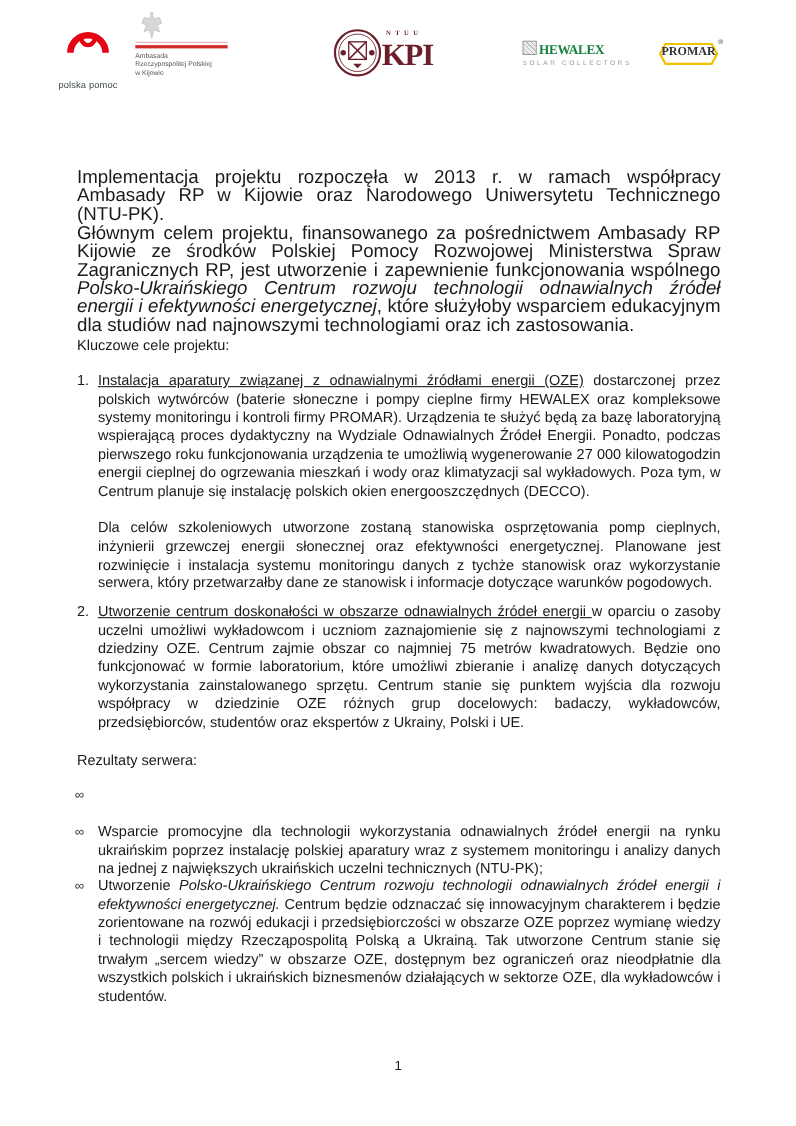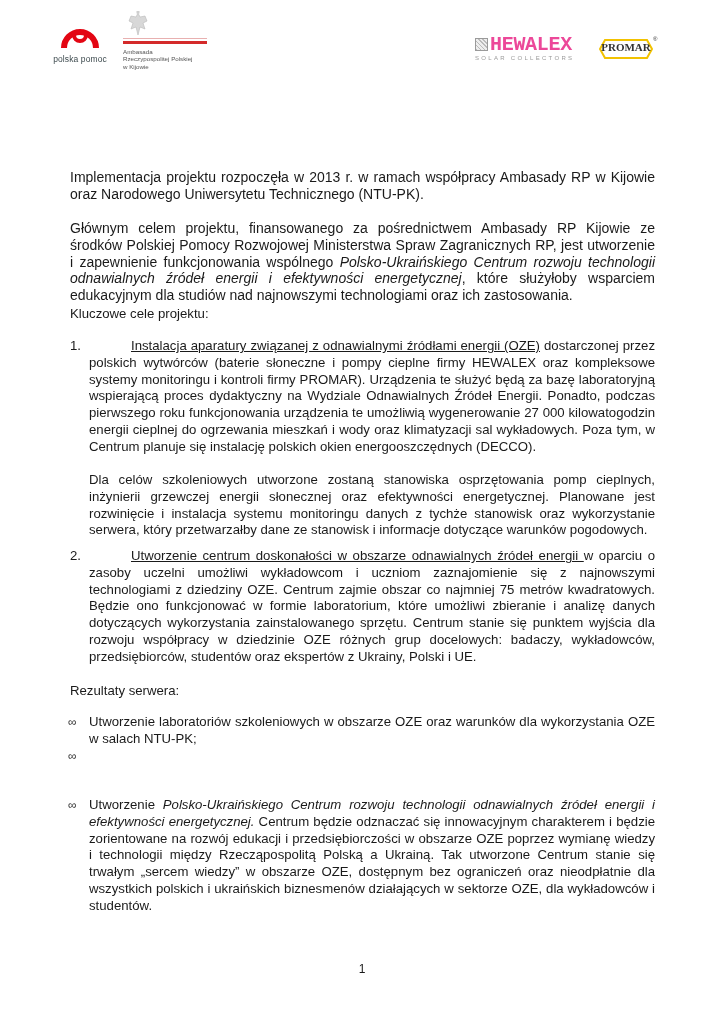--- a/index.html
+++ b/index.html
@@ -4,50 +4,50 @@
 <style>
   html, body { margin: 0; padding: 0; background: #ffffff; }
   body { width: 724px; height: 1024px; position: relative; overflow: hidden;
          font-family: "Liberation Sans", sans-serif; color: #1a1a1a; }
   .page { position: absolute; left: 0; top: 0; width: 724px; height: 1024px; }
 
   
   .logo { position: absolute; }
   .pp { left: 52px; top: 18px; width: 56px; height: 52px; text-align: center; }
   .pp svg { display: block; margin: 0 auto; }
-  .pp-text { font-size: 8.5px; color: #3e4b4f; margin-top: 2px; white-space: nowrap; letter-spacing: 0.1px; }
+  .pp-text { font-size: 8.5px; color: #3e4b4f; margin-top: 20px; white-space: nowrap; letter-spacing: 0.1px; }
   .amb { left: 121px; top: 8px; width: 86px; height: 64px; }
   .amb .bar1 { position: absolute; left: 2px; top: 30px; width: 84px; height: 1px; background: #e8b0b0; }
   .amb .bar2 { position: absolute; left: 2px; top: 33px; width: 84px; height: 3px; background: #d42a2a; }
   .amb .eagle { position: absolute; left: 6px; top: 3px; }
   .amb .amb-text { position: absolute; left: 2px; top: 40px; font-size: 6.2px; color: #555; line-height: 7.4px; }
   .kpi { left: 303px; top: 26px; width: 92px; height: 48px; }
   .kpi .kpi-ntuu { position: absolute; left: 48px; top: 2px; font-family: "Liberation Serif", serif; font-size: 6px;
                    letter-spacing: 4px; color: #6b1f2a; font-weight: bold; }
   .kpi .kpi-big { position: absolute; left: 44px; top: 10px; font-family: "Liberation Serif", serif; font-weight: bold;
                   font-size: 28px; color: #6b1f2a; letter-spacing: -1px; line-height: 30px; }
   .hew { left: 475px; top: 37px; width: 180px; height: 30px; }
-  .hew .hew-name { position: absolute; left: 0; top: 0; font-family: Liberation Mono, monospace; font-weight: bold;
-                   font-size: 20px; color: #ec4899; letter-spacing: -0.3px; line-height: 16px; }
+  .hew .hew-name { position: absolute; left: 0; top: 0; font-family: Liberation Serif, serif; font-weight: bold;
+                   font-size: 12px; color: #15803d; letter-spacing: -0.3px; line-height: 16px; }
   .hew .hew-sq { display: inline-block; width: 11px; height: 11px; border: 1px solid #9a9a9a; margin-right: 2px; vertical-align: -1px;
                  background: repeating-linear-gradient(45deg, #bbb 0 1px, #eee 1px 3px); }
   .hew .hew-sub { position: absolute; left: 0; top: 18px; font-size: 6px; letter-spacing: 2.3px; color: #9a9a9a; white-space: nowrap; }
   .promar { position: absolute; left: 124px; top: 2px; width: 54px; height: 20px; }
   .promar-text { position: absolute; left: 0; top: 4px; width: 54px; text-align: center; font-family: Liberation Serif, serif;
                  font-weight: bold; font-size: 11px; color: #333; }
   .promar-reg { position: absolute; left: 178px; top: -1px; font-size: 6px; color: #333; }
 
   
   .title { position: absolute; left: 40px; width: 644px; text-align: center; font-weight: bold; font-size: 13.4px; line-height: 18px; }
-  .p { position: absolute; left: 70px; width: 585px; font-size: 14px; line-height: 16.8px; text-align: justify; margin-top: 16px; }
+  .p { position: absolute; left: 70px; width: 585px; font-size: 17px; line-height: 16.8px; text-align: justify; }
   .h { position: absolute; left: 70px; font-weight: normal; font-size: 13.2px; line-height: 17px; }
   .num { position: absolute; left: 70px; font-size: 13.2px; line-height: 16.8px; }
   .li { position: absolute; left: 89px; width: 566px; font-size: 13.2px; line-height: 16.8px; text-align: justify; }
   .bul { position: absolute; left: 68px; font-size: 12px; line-height: 16.8px; color: #333; }
-  u { text-decoration: underline; text-underline-offset: 1px; margin-left: 42px; }
+  u { text-decoration: underline; text-underline-offset: 1px; }
   i { font-style: italic; }
   .pagenum { position: absolute; left: 0; width: 724px; top: 962px; text-align: center; font-size: 12px; }
 </style>
 </head>
 <body>
 
 <div class="page">
 
   <div class="logo pp">
     <svg width="40" height="34" viewBox="0 0 40 34">
@@ -64,20 +64,33 @@
     </svg>
     <div class="bar1"></div>
     <div class="bar2"></div>
     <div class="amb-text">
       <div>Ambasada</div>
       <div>Rzeczypospolitej Polskiej</div>
       <div>w Kijowie</div>
     </div>
   </div>
 
+  <div class="logo kpi">
+    <svg width="44" height="44" viewBox="0 0 44 44" style="position:absolute;left:0;top:0">
+      <circle cx="22" cy="22" r="20.5" fill="#fff" stroke="#6b1f2a" stroke-width="2"></circle>
+      <circle cx="22" cy="22" r="17" fill="none" stroke="#6b1f2a" stroke-width="0.8"></circle>
+      <rect x="14" y="12" width="16" height="16" fill="none" stroke="#6b1f2a" stroke-width="1.2"></rect>
+      <path d="M14 12 L30 28 M30 12 L14 28" stroke="#6b1f2a" stroke-width="1.4"></path>
+      <circle cx="9" cy="22" r="2.5" fill="#6b1f2a"></circle>
+      <circle cx="35" cy="22" r="2.5" fill="#6b1f2a"></circle>
+      <path d="M18 32 L26 32 L22 36 Z" fill="#6b1f2a"></path>
+    </svg>
+    <div class="kpi-ntuu">NTUU</div>
+    <div class="kpi-big">KPI</div>
+  </div>
 
   <div class="logo hew">
     <div class="hew-name"><span class="hew-sq"></span><span>HEWALEX</span></div>
     <div class="hew-sub">SOLAR COLLECTORS</div>
     <svg class="promar" viewBox="0 0 54 20">
       <path d="M6 1 L48 1 L53 10 L48 19 L6 19 L1 10 Z" fill="#fff" stroke="#f2c200" stroke-width="2"></path>
     </svg>
     <div class="promar-text" style="left:124px">PROMAR</div>
     <div class="promar-reg">®</div>
   </div>
@@ -92,21 +105,21 @@
   <div class="num" style="top:338px">1.</div>
   <div class="li" style="top:338px"><u>Instalacja aparatury związanej z odnawialnymi źródłami energii (OZE)</u><span> dostarczonej przez polskich wytwórców (baterie słoneczne i pompy cieplne firmy HEWALEX oraz kompleksowe systemy monitoringu i kontroli firmy PROMAR). Urządzenia te służyć będą za bazę laboratoryjną wspierającą proces dydaktyczny na Wydziale Odnawialnych Źródeł Energii. Ponadto, podczas pierwszego roku funkcjonowania urządzenia te umożliwią wygenerowanie 27 000 kilowatogodzin energii cieplnej do ogrzewania mieszkań i wody oraz klimatyzacji sal wykładowych. Poza tym, w Centrum planuje się instalację polskich okien energooszczędnych (DECCO).</span></div>
   <div class="li" style="top:472px">Dla celów szkoleniowych utworzone zostaną stanowiska osprzętowania pomp cieplnych, inżynierii grzewczej energii słonecznej oraz efektywności energetycznej. Planowane jest rozwinięcie i instalacja systemu monitoringu danych z tychże stanowisk oraz wykorzystanie serwera, który przetwarzałby dane ze stanowisk i informacje dotyczące warunków pogodowych.</div>
 
   <div class="num" style="top:548px">2.</div>
   <div class="li" style="top:548px"><u>Utworzenie centrum doskonałości w obszarze odnawialnych źródeł energii </u><span>w oparciu o zasoby uczelni umożliwi wykładowcom i uczniom zaznajomienie się z najnowszymi technologiami z dziedziny OZE. Centrum zajmie obszar co najmniej 75 metrów kwadratowych. Będzie ono funkcjonować w formie laboratorium, które umożliwi zbieranie i analizę danych dotyczących wykorzystania zainstalowanego sprzętu. Centrum stanie się punktem wyjścia dla rozwoju współpracy w dziedzinie OZE różnych grup docelowych: badaczy, wykładowców, przedsiębiorców, studentów oraz ekspertów z Ukrainy, Polski i UE.</span></div>
 
   <div class="h" style="top:682px">Rezultaty serwera:</div>
 
   <div class="bul" style="top:714px">∞</div>
-  <div class="li" style="top:714px">Utworzenie laboratoriów szkoleniowych w obszarze OZE oraz warunków dla wykorzystania OZE w salach NTU-PK;</div>
 
   <div class="bul" style="top:748px">∞</div>
+  <div class="li" style="top:748px">Wsparcie promocyjne dla technologii wykorzystania odnawialnych źródeł energii na rynku ukraińskim poprzez instalację polskiej aparatury wraz z systemem monitoringu i analizy danych na jednej z największych ukraińskich uczelni technicznych (NTU-PK);</div>
 
   <div class="bul" style="top:797px">∞</div>
   <div class="li" style="top:797px"><span>Utworzenie </span><i>Polsko-Ukraińskiego Centrum rozwoju technologii odnawialnych źródeł energii i efektywności energetycznej.</i><span> Centrum będzie odznaczać się innowacyjnym charakterem i będzie zorientowane na rozwój edukacji i przedsiębiorczości w obszarze OZE poprzez wymianę wiedzy i technologii między Rzecząpospolitą Polską a Ukrainą. Tak utworzone Centrum stanie się trwałym „sercem wiedzy” w obszarze OZE, dostępnym bez ograniczeń oraz nieodpłatnie dla wszystkich polskich i ukraińskich biznesmenów działających w sektorze OZE, dla wykładowców i studentów.</span></div>
 
   <div class="pagenum">1</div>
 </div>
 
 </body></html>

